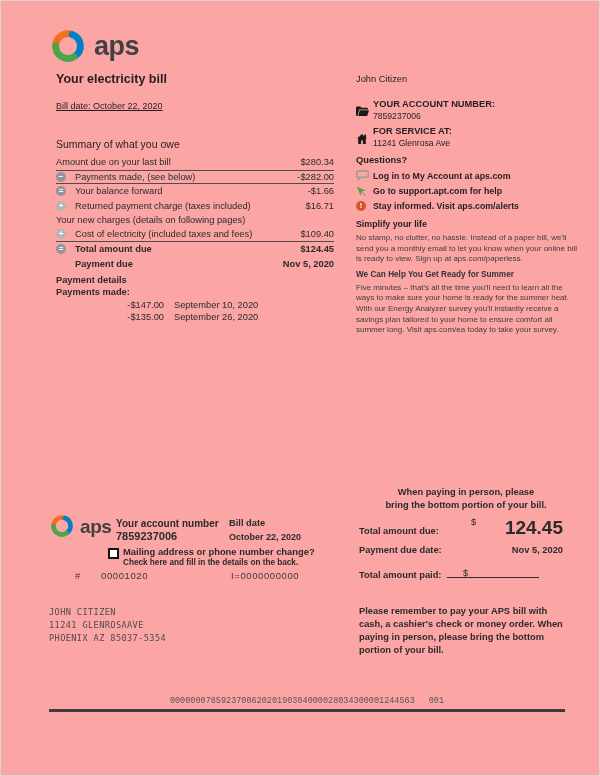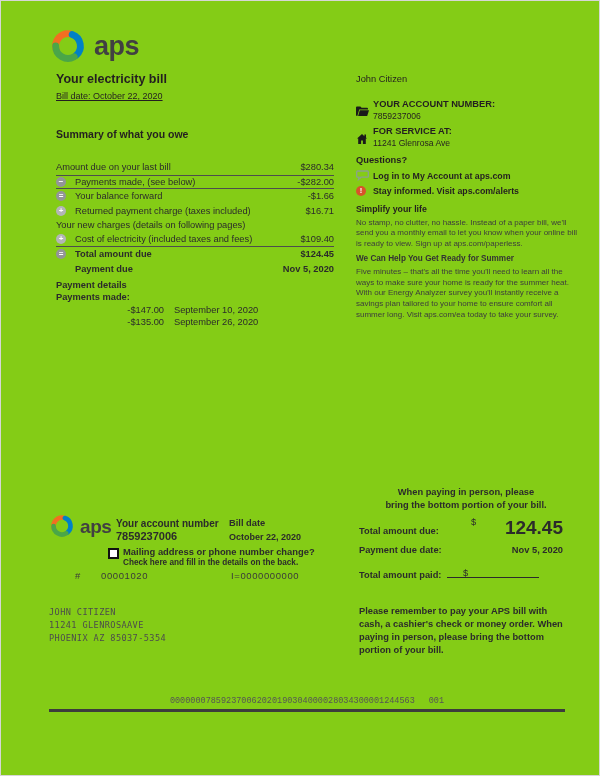--- a/index.html
+++ b/index.html
@@ -1,36 +1,36 @@
 <!DOCTYPE html>
 <html><head>
 <meta charset="utf-8">
 <style>
   * { margin:0; padding:0; box-sizing:border-box; }
   html,body { background:#ffffff; }
   body { font-family:"Liberation Sans", sans-serif; color:#2b2b2b; }
   .page {
-    position:relative; width:600px; height:776px; background:#84cc16;
+    position:relative; width:600px; height:776px; background:#fca5a5;
     border:1px solid #d6d6d6; overflow:hidden;
   }
 
   
   .logo { position:absolute; left:48px; top:26px; display:flex; align-items:center; }
   .logo svg { width:38px; height:38px; }
   .logo .wordmark { font-size:27px; font-weight:700; color:#414042; letter-spacing:-0.5px; margin-left:7px; line-height:1; }
 
   .logo-small { position:absolute; left:48px; top:512px; display:flex; align-items:center; }
   .logo-small svg { width:26px; height:26px; }
   .logo-small .wordmark { font-size:19px; font-weight:700; color:#414042; letter-spacing:-0.4px; margin-left:5px; line-height:1; }
 
   
   .left-col { position:absolute; left:55px; top:71px; width:278px; }
-  .bill-title { font-size:12.5px; font-weight:700; color:#231f20; margin-bottom:5px; }
+  .bill-title { font-size:12.5px; font-weight:700; color:#231f20; margin-bottom:15px; }
   .bill-date  { font-size:9px; color:#231f20; margin-bottom:27px;text-decoration:underline; }
-  .summary-heading { font-size:10.5px; font-weight:700; color:#231f20; margin-bottom:20px; }
+  .summary-heading { font-size:10.5px; font-weight:400; color:#231f20; margin-bottom:5px; }
 
   .srow { display:flex; align-items:center; height:14.5px; font-size:9.3px; }
   .srow .circ {
     width:10px; height:10px; border-radius:50%; background:#939598; color:#fff;
     font-size:8px; font-weight:700; line-height:10px; text-align:center; flex:0 0 10px;
   }
   .srow .circ.light { background:#b3b5b7; }
   .srow .spacer { flex:0 0 10px; }
   .srow .lbl { margin-left:9px; }
   .srow .lbl.noicon { margin-left:0; }
@@ -205,20 +205,29 @@
     <div class="q-item">
       <span class="ic">
         <svg width="13" height="11" viewBox="0 0 13 11">
             <path d="M1.5 1 L11.5 1 Q12.3 1 12.3 1.9 L12.3 6.3 Q12.3 7.2 11.5 7.2 L5 7.2 L2.5 9.5 L2.9 7.2 L1.5 7.2 Q0.7 7.2 0.7 6.3 L0.7 1.9 Q0.7 1 1.5 1 Z" fill="none" stroke="#8aa38a" stroke-width="1.3"></path>
           </svg>
       </span>
       <span class="tx">Log in to My Account at aps.com</span>
     </div>
     <div class="q-item">
       <span class="ic">
+        <svg width="11" height="11" viewBox="0 0 11 11">
+            <path d="M1 0.5 L9.5 4.5 L5.8 5.8 L4.5 9.8 Z" fill="#5ba345"></path>
+            <path d="M6.2 6.2 L9.5 10" stroke="#9aa39a" stroke-width="1.4"></path>
+          </svg>
+      </span>
+      <span class="tx">Go to support.apt.com for help</span>
+    </div>
+    <div class="q-item">
+      <span class="ic">
           <span class="alert-dot">!</span>
         </span>
       <span class="tx">Stay informed. Visit aps.com/alerts</span>
     </div>
 
     <div class="sec-heading">Simplify your life</div>
     <div class="para">No stamp, no clutter, no hassle. Instead of a paper bill, we'll send you a monthly email to let you know when your online bill is ready to view. Sign up at aps.com/paperless.</div>
     <div class="sec-heading2">We Can Help You Get Ready for Summer</div>
     <div class="para">Five minutes – that's all the time you'll need to learn all the ways to make sure your home is ready for the summer heat. With our Energy Analyzer survey you'll instantly receive a savings plan tailored to your home to ensure comfort all summer long. Visit aps.com/ea today to take your survey.</div>
   </div>

